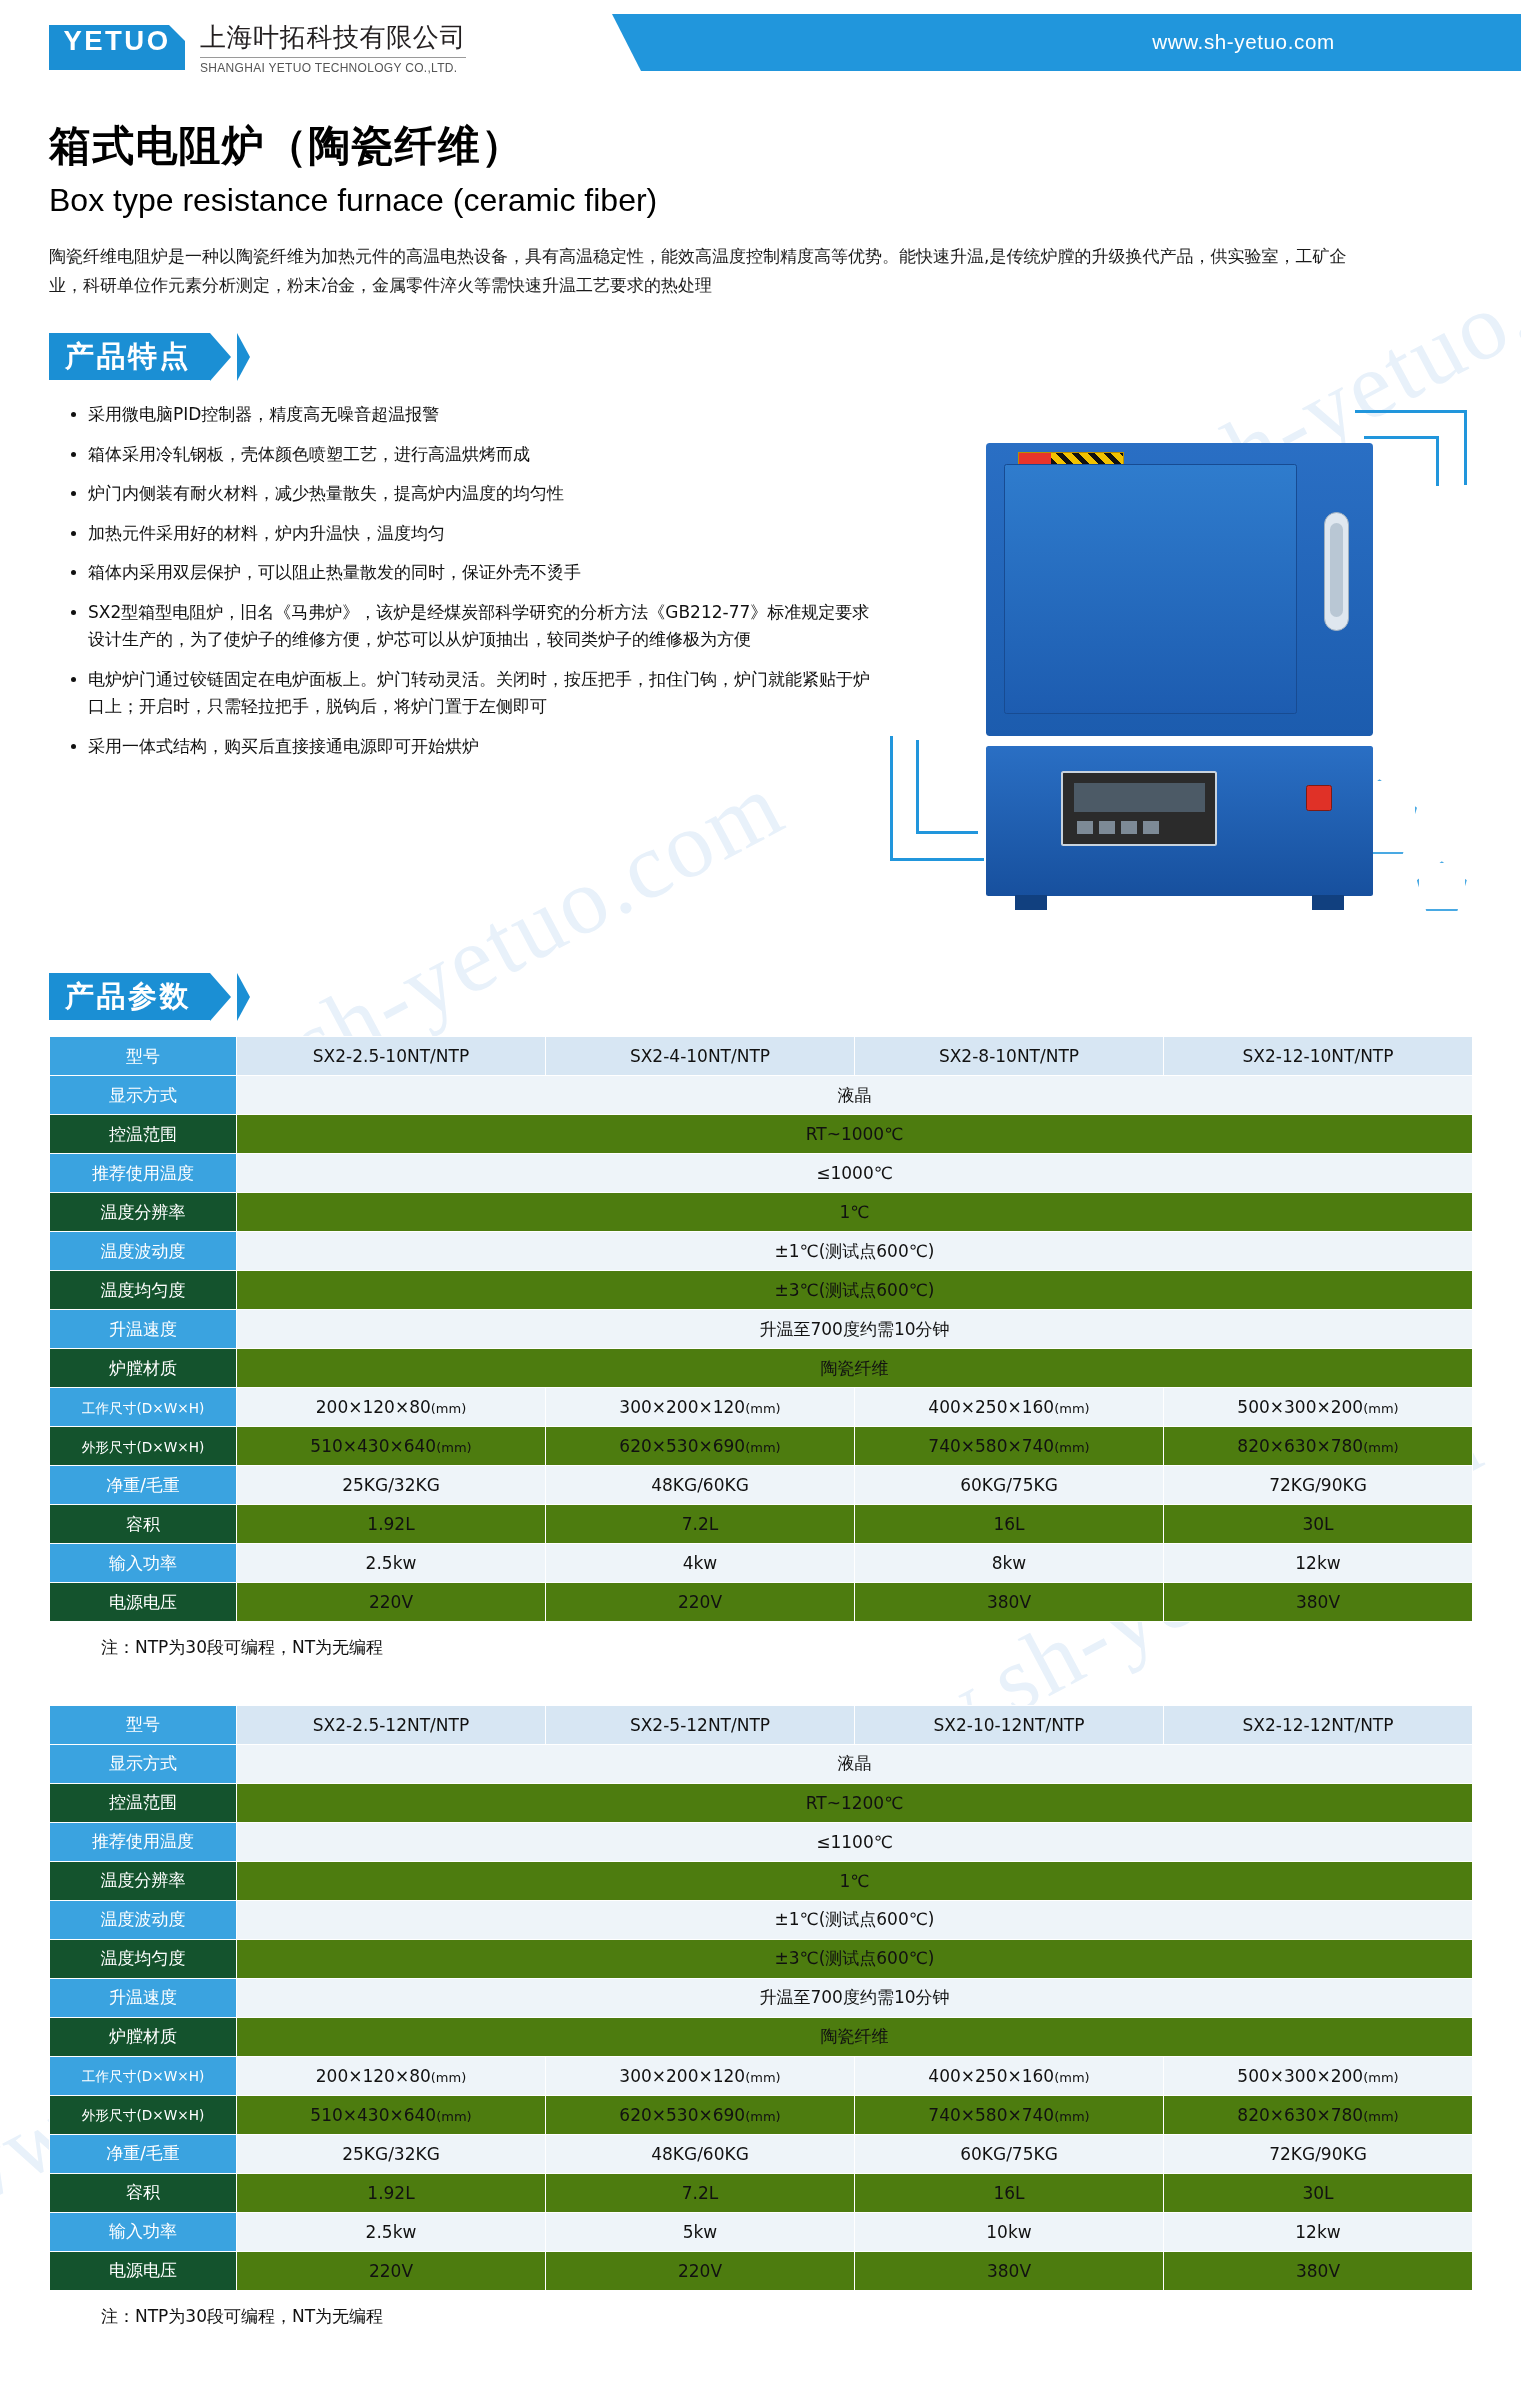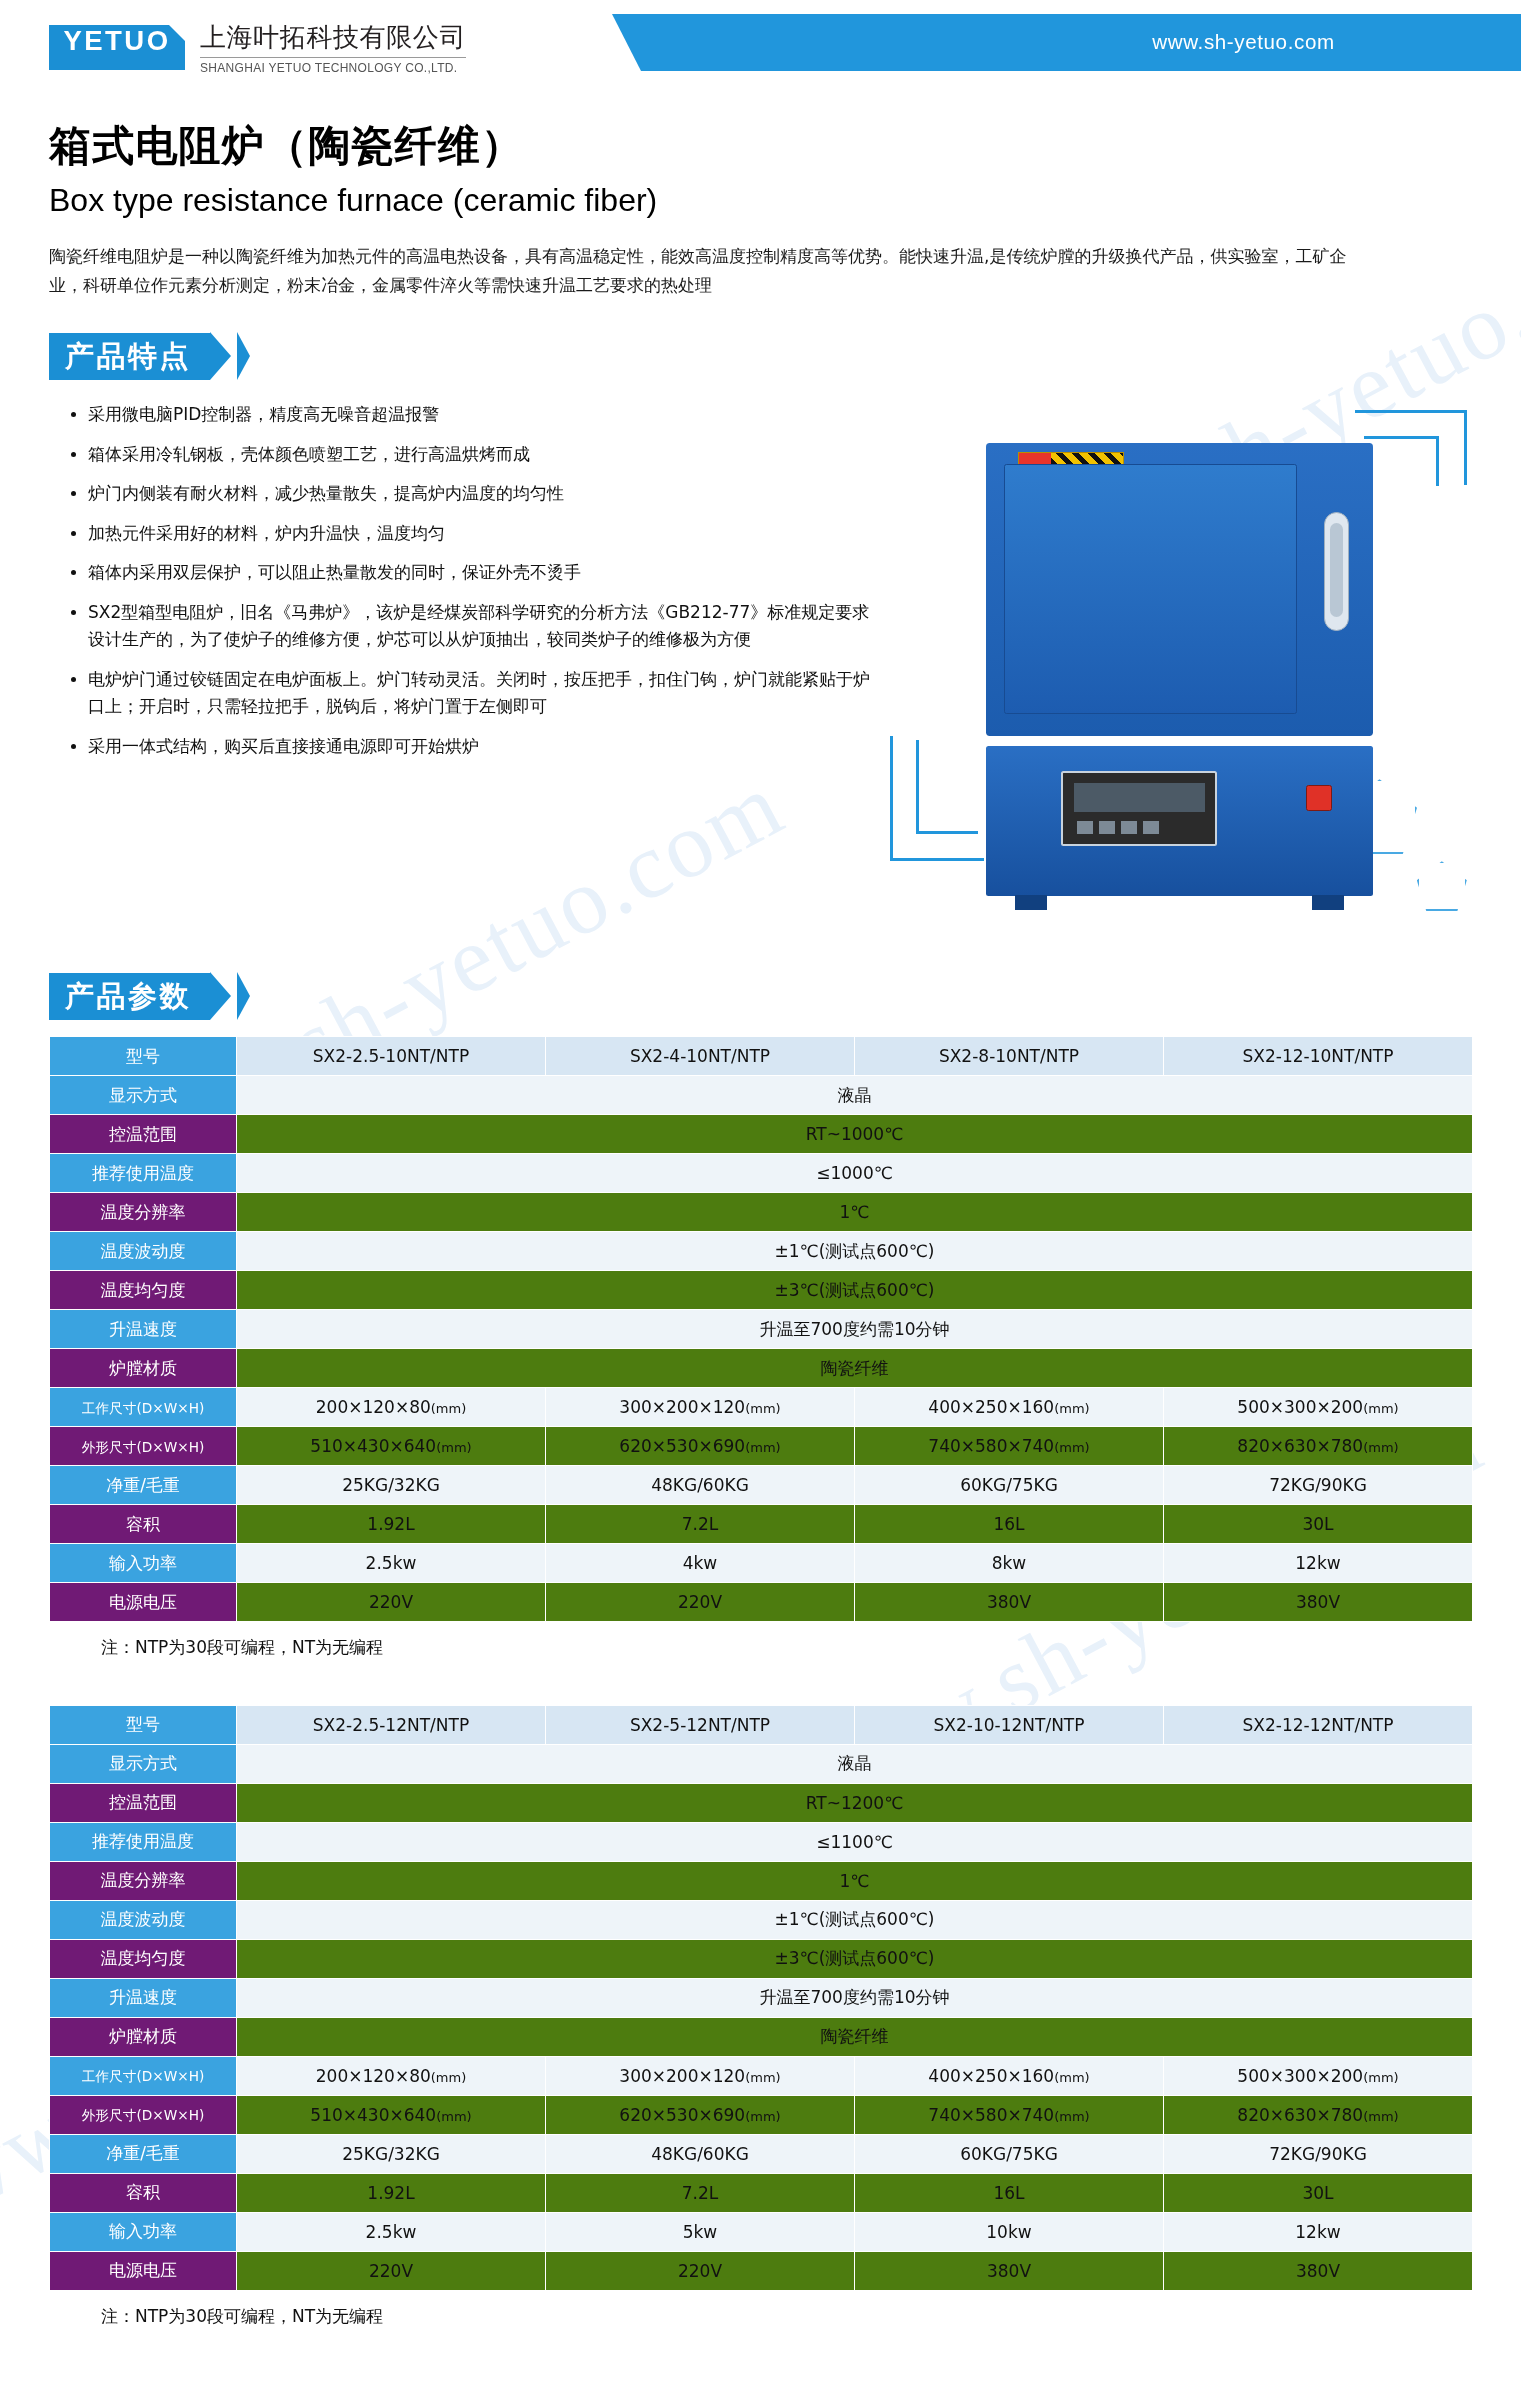--- a/index.html
+++ b/index.html
@@ -86,21 +86,21 @@
   }
   .intro {
     padding:22.5px 54px 0 49px; font-size:17px; line-height:1.75;
     color:#1a1a1a; font-family:"DejaVu Sans", sans-serif;
     max-width:1429px;
   }
 
   
   .section-banner {
     margin:32px 0 0 49px; position:relative;
-    display:inline-flex; align-items:flex-end; height:47px;
+    display:inline-flex; align-items:center; height:47px;
   }
   .section-banner .bar {
     background:#1b8fd4; height:47px; display:flex; align-items:center;
     padding:0 19px 0 16px;
   }
   .section-banner .bar span {
     color:#fff; font-size:29px; font-weight:bold; letter-spacing:2.5px;
     font-family:"DejaVu Sans", sans-serif;
   }
   .section-banner .tri {
@@ -207,21 +207,21 @@
   }
   table.spec td, table.spec th {
     border:1.2px solid #ffffff;
     text-align:center; font-size:17px; color:#111; height:39px;
     padding:2.5px 3.7px;
   }
   table.spec .rowhead {
     background:#3aa3e0; color:#fff; width:187px; font-weight:normal;
     border:1.2px solid #fff;
   }
-  table.spec .rowhead.alt { background:#701a75; }
+  table.spec .rowhead.alt { background:#14532d; }
   table.spec .cell { background:#eef4f9; }
   table.spec .cell.alt { background:#4d7c0f; }
   table.spec .headcell { background:#d7e6f3; font-weight:normal; }
   table.spec .unit { font-size:13px; }
   table.spec .small { font-size:13.7px; }
   .note {
     font-size:17px; padding:13.7px 0 0 52px; color:#111;
     font-family:"DejaVu Sans", sans-serif;
   }
   .gap { height:30px; }

